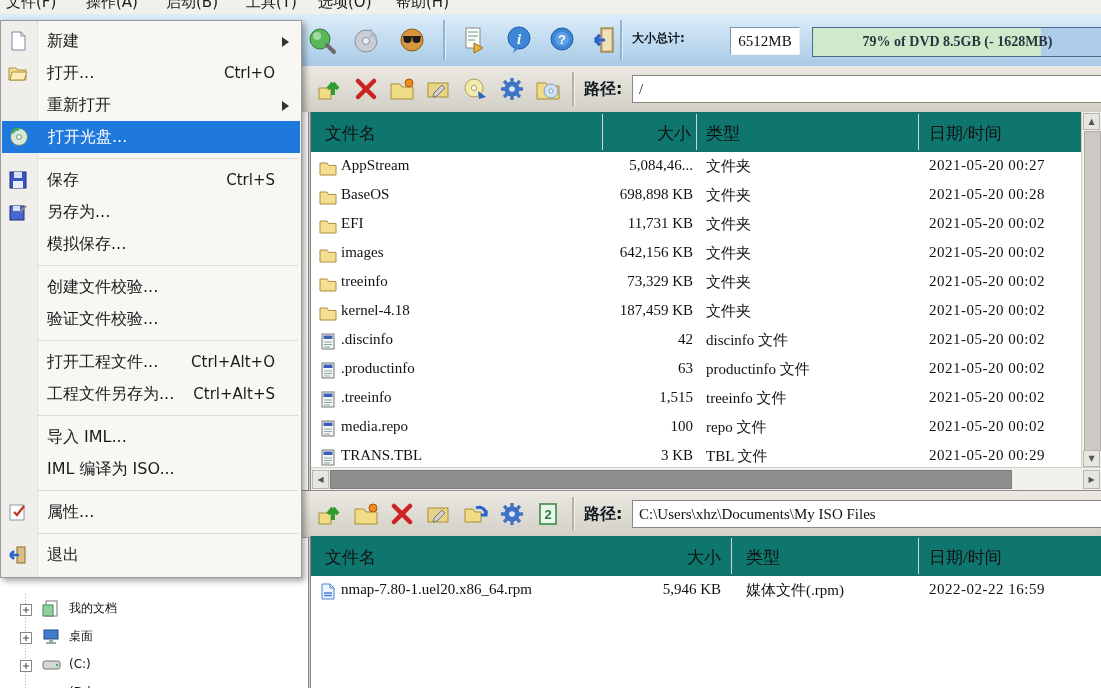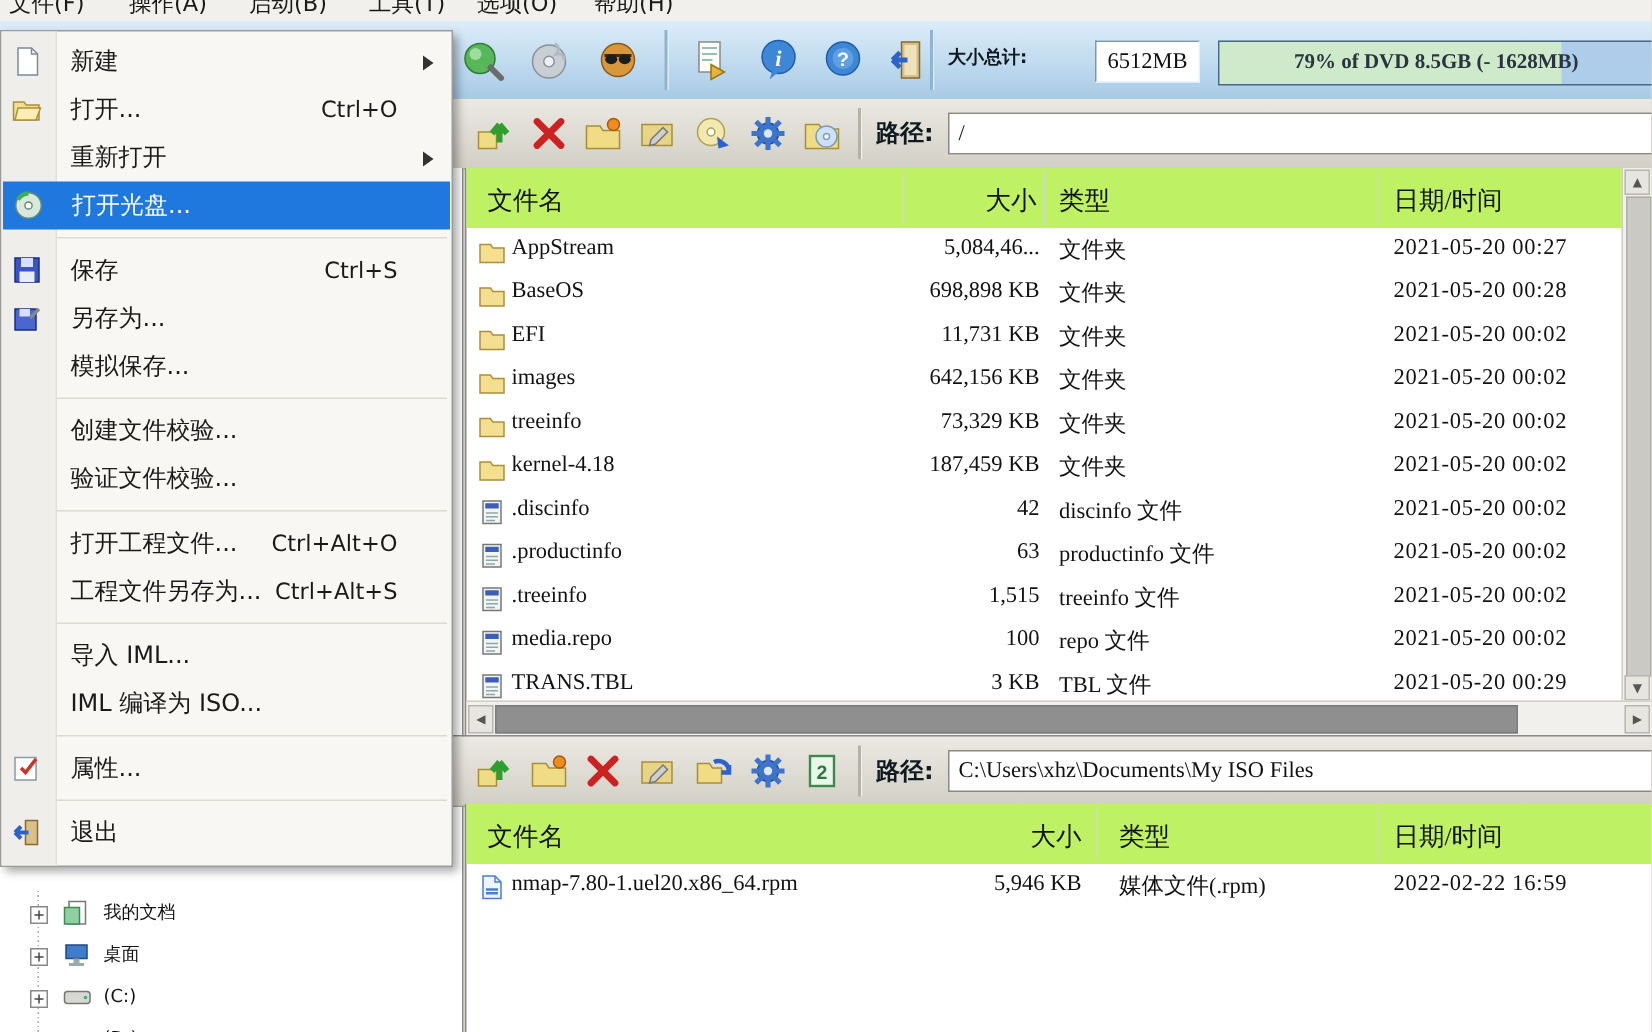--- a/index.html
+++ b/index.html
@@ -46,21 +46,21 @@
   .tree-exp{margin-left:20px;width:12px;height:12px;flex:none;}
   .tree-ic{margin-left:10px;width:19px;height:17px;flex:none;}
   .tree-label{margin-left:8px;font-size:12px;color:#111;}
   .tree-line{position:absolute;left:25px;top:482px;bottom:0;width:1px;
              background:repeating-linear-gradient(#aaa 0 1px,transparent 1px 3px);}
 
   .iso-panel{position:absolute;left:310px;top:112px;width:791px;height:378px;background:#fff;
              border-left:1px solid #8b8b8b;box-sizing:border-box;}
   .local-panel{position:absolute;left:310px;top:536px;width:791px;height:152px;background:#fff;
              border-left:1px solid #8b8b8b;box-sizing:border-box;}
-  .grid-header{position:absolute;left:0;top:0;width:100%;height:40px;background:#bef264;}
+  .grid-header{position:absolute;left:0;top:0;width:100%;height:40px;background:#0f766e;}
   .col-h{position:absolute;top:10px;font-family:"Liberation Serif",serif;font-size:17px;color:#111;white-space:nowrap;}
   .col-sep{position:absolute;top:2px;width:1px;height:36px;background:#d6d4d0;}
   .rows{position:absolute;left:0;top:42px;width:100%;}
   .frow{position:relative;height:29px;}
   .frow .fic{position:absolute;left:8px;top:5px;width:18px;height:17px;}
   .cell{position:absolute;top:3px;font-family:"Liberation Serif",serif;font-size:15px;color:#111;white-space:nowrap;}
   .c-name{left:30px;}
   .c-size{left:180px;width:202px;text-align:right;}
   .c-type{left:395px;}
   .c-date{left:618px;letter-spacing:0.5px;}
@@ -78,21 +78,21 @@
   
   .file-menu{position:absolute;left:0;top:20px;width:300px;background:#f8f7f4;
              border:1px solid #9b9b9b;box-shadow:3px 3px 6px rgba(0,0,0,.35);
              padding:4px 0 6px 0;z-index:50;}
   .file-menu::before{content:"";position:absolute;left:0;top:0;bottom:0;width:36px;
              background:#f0eeea;border-right:1px solid #e3e0da;}
   .menu-item{position:relative;height:32px;display:flex;align-items:center;padding-left:46px;
              font-size:16px;color:#1a1a1a;white-space:nowrap;}
   .menu-item.hl{background:#1e78dd;color:#fff;margin:0 1px;}
   .mi-icon{position:absolute;left:7px;top:6px;width:20px;height:20px;}
-  .mi-shortcut{margin-left:auto;padding-right:36px;font-size:15px;color:#1a1a1a;}
+  .mi-shortcut{margin-left:auto;padding-right:26px;font-size:15px;color:#1a1a1a;}
   .menu-item.has-sub::after{content:"";position:absolute;right:12px;top:12px;
              border-left:7px solid #333;border-top:5px solid transparent;border-bottom:5px solid transparent;}
   .menu-sep{height:1px;background:#dddad3;margin:5px 3px;}
 </style>
 </head>
 <body>
 
 <div class="screen">
 
   <div class="menubar">

